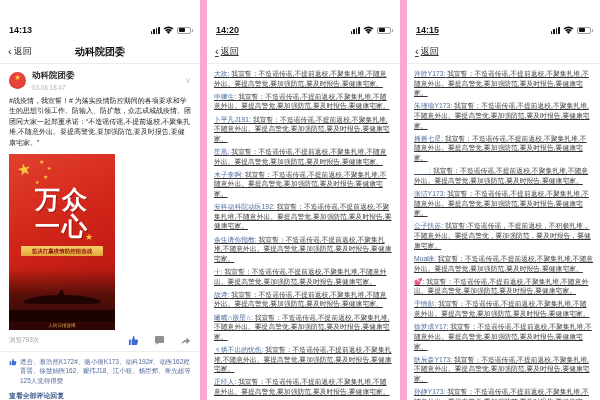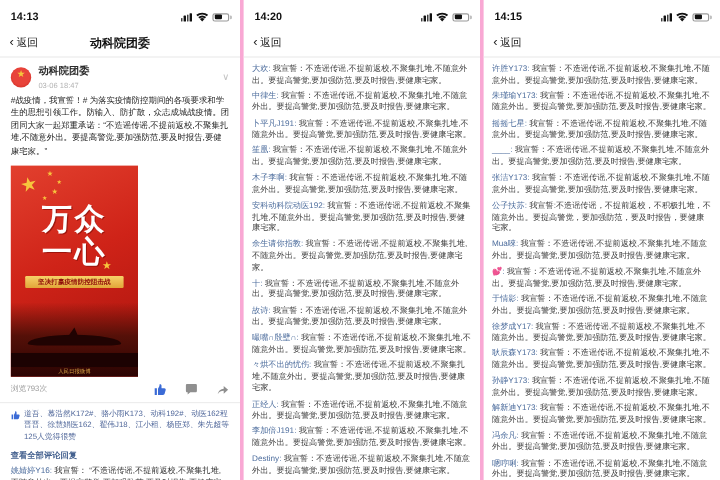--- a/index.html
+++ b/index.html
@@ -1,23 +1,23 @@
 <!DOCTYPE html>
 <html><head>
 <meta charset="utf-8">
 <style>
   html,body{margin:0;padding:0;}
   body{width:600px;height:400px;overflow:hidden;background:#fff;
        font-family:"Liberation Sans","DejaVu Sans",sans-serif;color:#333;}
   .wrap{display:flex;width:600px;height:400px;}
   .panel{width:200px;height:400px;overflow:hidden;box-sizing:border-box;background:#fff;position:relative;}
-  .panel+.panel{border-left:3px solid #f9a8d4;}
-
-  
-  .statusbar{height:20px;display:flex;align-items:center;justify-content:space-between;padding:4px 9px 0;}
+  .panel+.panel{border-left:7px solid #f9a8d4;text-decoration:underline;}
+
+  
+  .statusbar{height:20px;display:flex;align-items:center;justify-content:space-between;padding:20px 9px 0;}
   .time{font-size:9px;font-weight:bold;color:#111;}
   .sicons{display:flex;align-items:center;gap:3px;}
   .bars{display:flex;align-items:flex-end;gap:1px;height:7px;}
   .bars i{width:1.6px;background:#111;display:block;border-radius:.5px;}
   .bars i:nth-child(1){height:3px}.bars i:nth-child(2){height:4.2px}
   .bars i:nth-child(3){height:5.4px}.bars i:nth-child(4){height:6.6px}
   .wifi{width:11px;height:9px;}
   .battery{width:14px;height:7px;border:1px solid #9a9a9a;border-radius:2px;position:relative;display:flex;align-items:center;padding:0 1px;box-sizing:border-box;}
   .battery::after{content:"";position:absolute;right:-3px;top:1.5px;width:1.5px;height:3px;background:#9a9a9a;border-radius:0 1px 1px 0;}
   .battery i{display:block;width:60%;height:3.5px;background:#111;border-radius:1px;}

